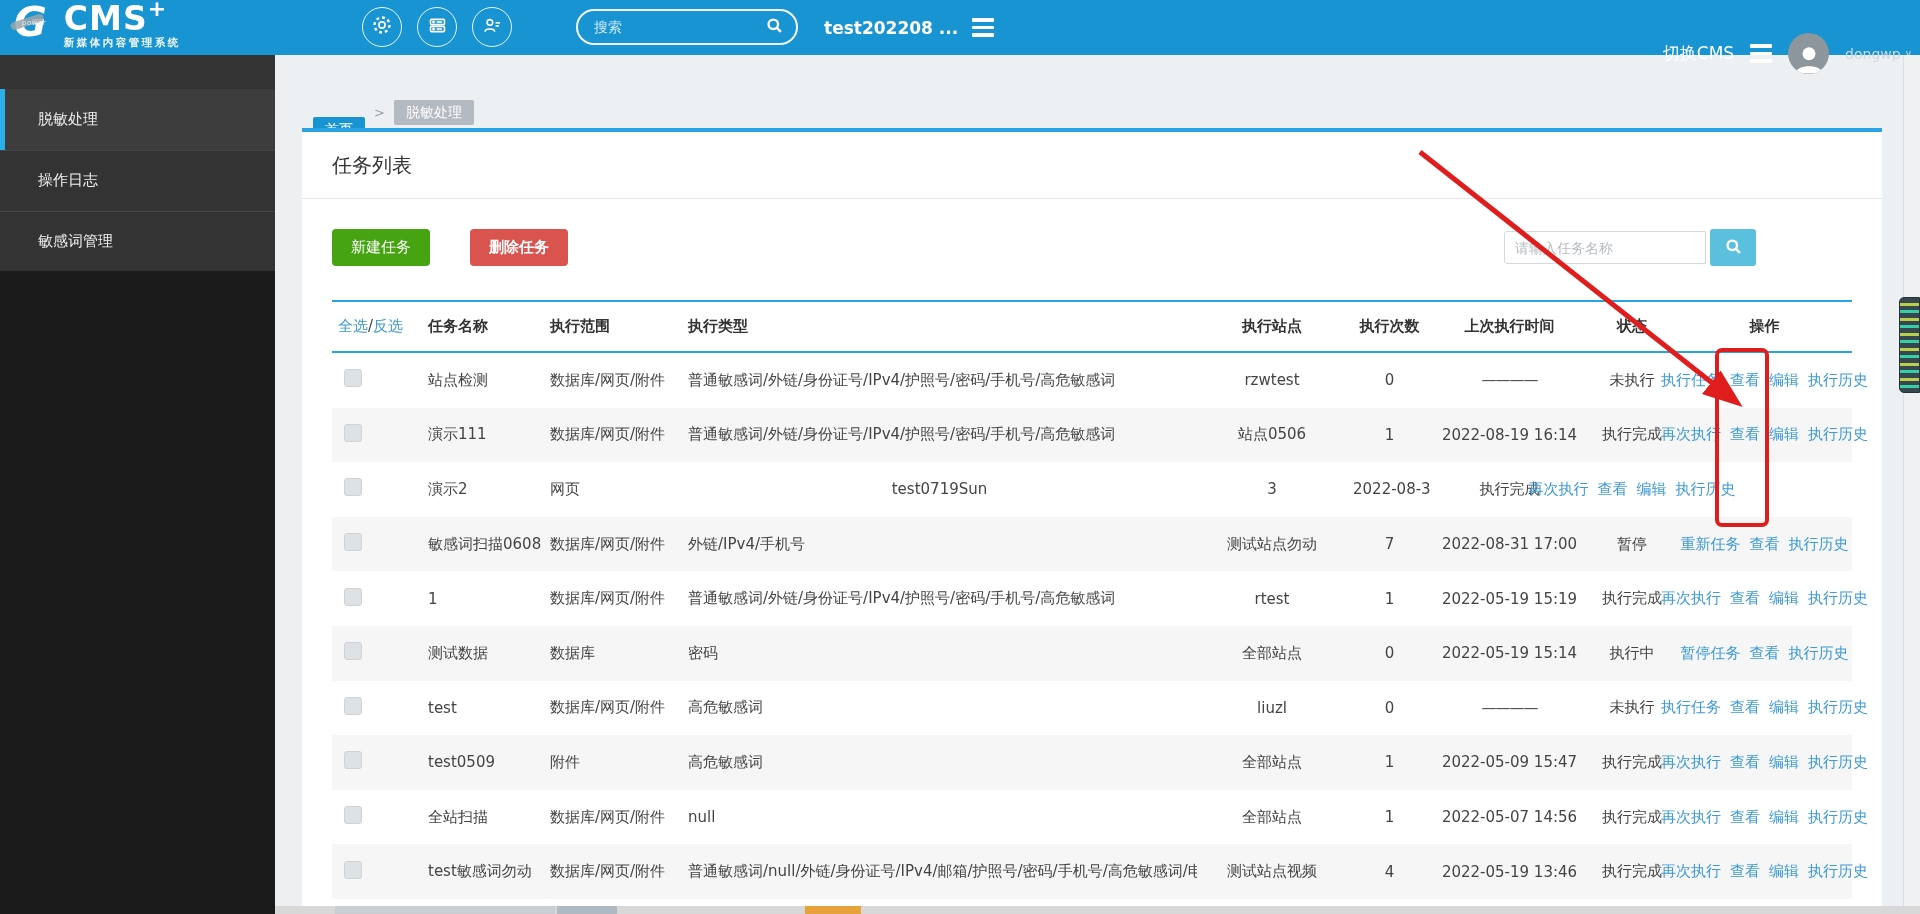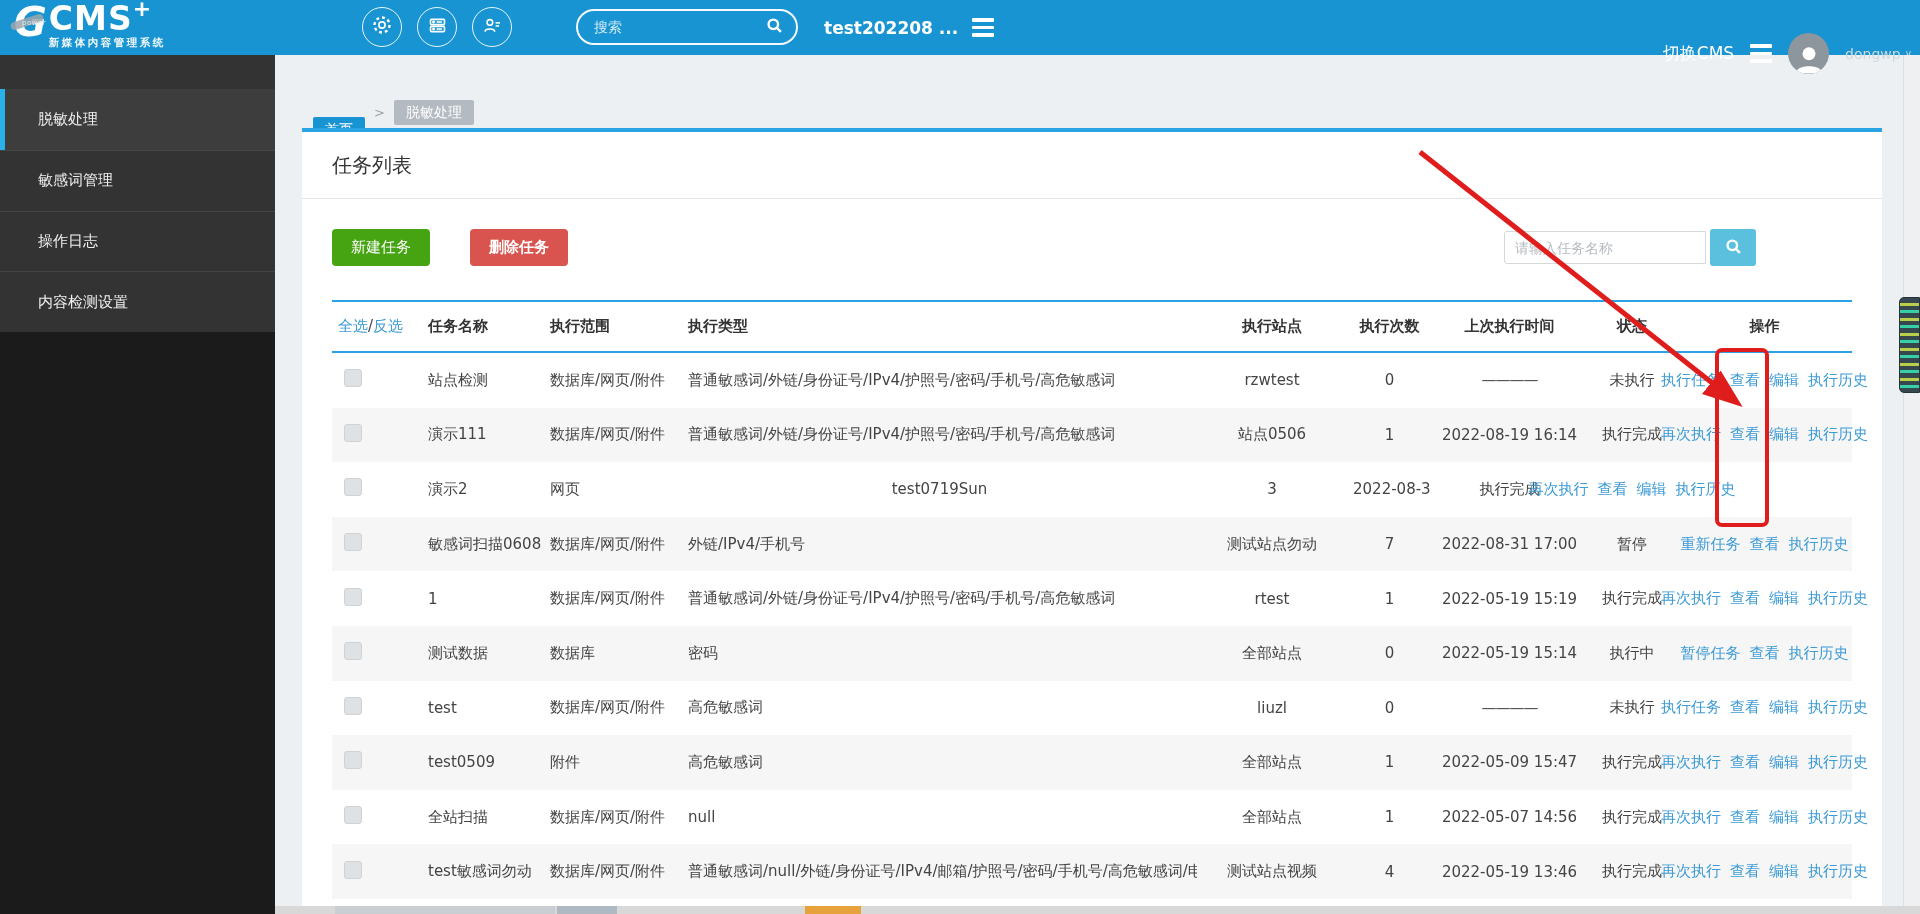--- a/index.html
+++ b/index.html
@@ -7,21 +7,21 @@
   body { font-family:"DejaVu Sans","Liberation Sans",sans-serif; background:#edf0f3; position:relative; }
   a { text-decoration:none; cursor:pointer; }
 
   
   .app-header { position:absolute; left:0; top:0; width:1920px; height:55px;
     background:var(--accent,#1794d1); color:#fff; display:flex; align-items:center; z-index:10; }
   .logo { position:absolute; left:14px; top:2px; display:flex; align-items:flex-start; line-height:1; }
   .logo-g { font-size:40px; font-weight:bold; font-style:italic; color:#fff; position:relative; }
   .logo-g .swoosh { position:absolute; left:-4px; top:16px; width:34px; height:8px; background:#9aa6ad; transform:rotate(-18deg); border-radius:4px; opacity:.85; }
   .logo-g .power { position:absolute; left:8px; top:18px; font-size:7px; font-style:normal; font-weight:normal; color:#dfe9ee; letter-spacing:.5px; }
-  .logo-main { margin-left:2px; }
+  .logo-main { margin-left:17px; }
   .logo-cms { font-size:33px; font-weight:600; letter-spacing:1px; }
   .logo-plus { font-size:22px; font-weight:bold; vertical-align:top; position:relative; top:-4px; }
   .logo-sub { font-size:10.5px; letter-spacing:2.5px; margin-top:2px; font-weight:bold; color:#f2f8fb; }
   .nav-circles { position:absolute; left:362px; top:7px; display:flex; gap:15px; }
   .nav-circle { width:40px; height:40px; border:1.6px solid rgba(255,255,255,.9); border-radius:50%;
     display:flex; align-items:center; justify-content:center; cursor:pointer; }
   .hdr-search { position:absolute; left:576px; top:9px; width:222px; height:36px;
     border:2px solid rgba(255,255,255,.95); border-radius:18px; display:flex; align-items:center; padding:0 12px 0 16px; }
   .hdr-search input { flex:1; background:transparent; border:none; outline:none; color:#fff; font-size:14px; min-width:0; }
   .hdr-search input::placeholder { color:rgba(255,255,255,.8); }
@@ -176,23 +176,22 @@
     <span class="username">
       <span>dongwp</span>
       <span class="chev">∨</span>
     </span>
   </div>
 </div>
 
 <div class="sidebar">
   <div class="menu">
       <div class="menu-item active">脱敏处理</div>
+      <div class="menu-item">操作日志</div>
       <div class="menu-item">敏感词管理</div>
-      <div class="menu-item">操作日志</div>
-      <div class="menu-item">内容检测设置</div>
     </div>
 </div>
 
 <div class="main">
   <div class="breadcrumb">
     <span class="crumb home">首页</span>
     <span class="crumb-sep">&gt;</span>
     <span class="crumb cur">脱敏处理</span>
   </div>
 

